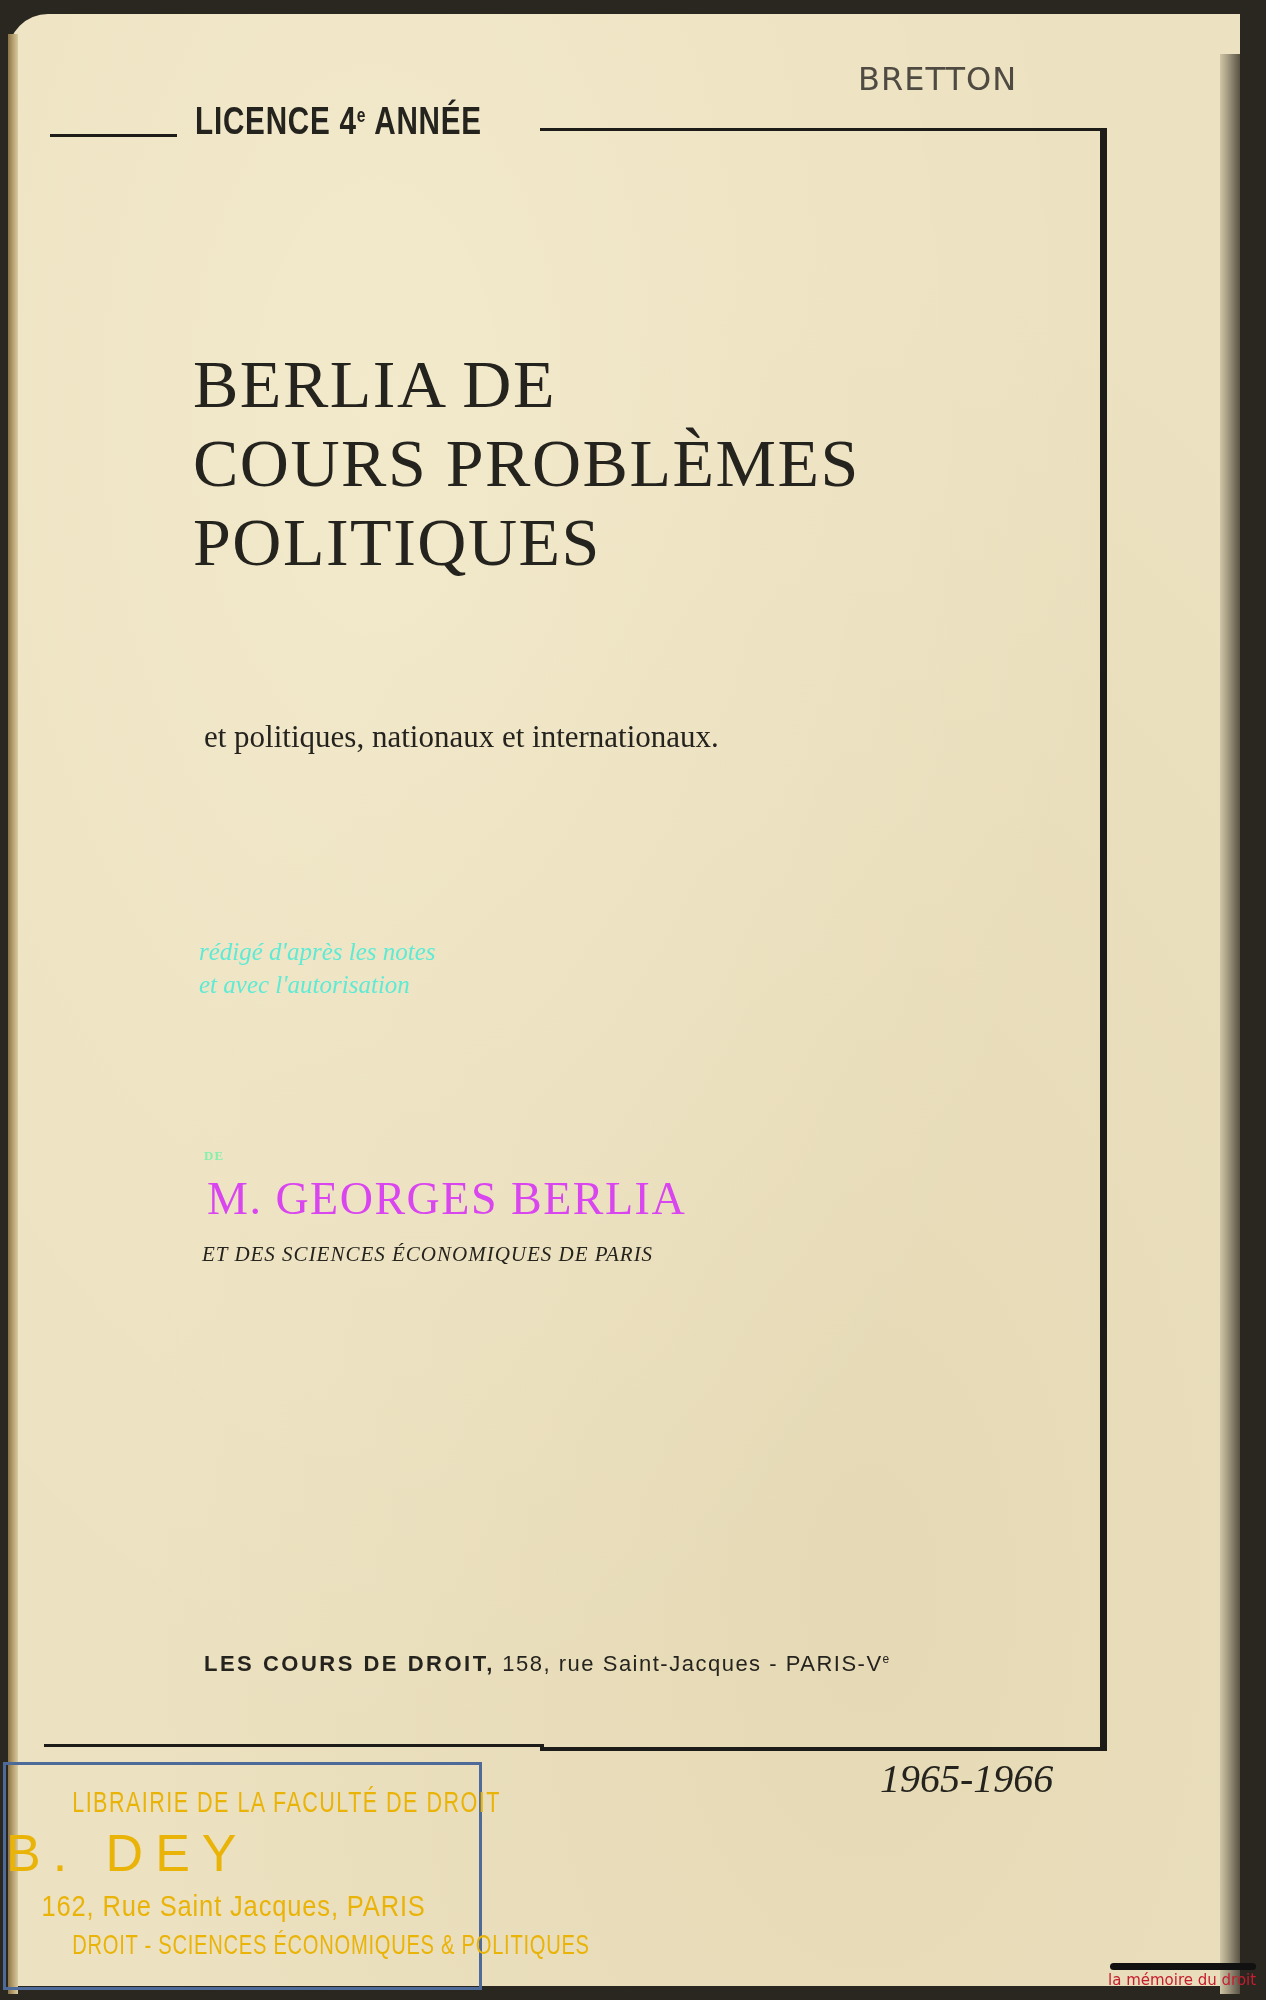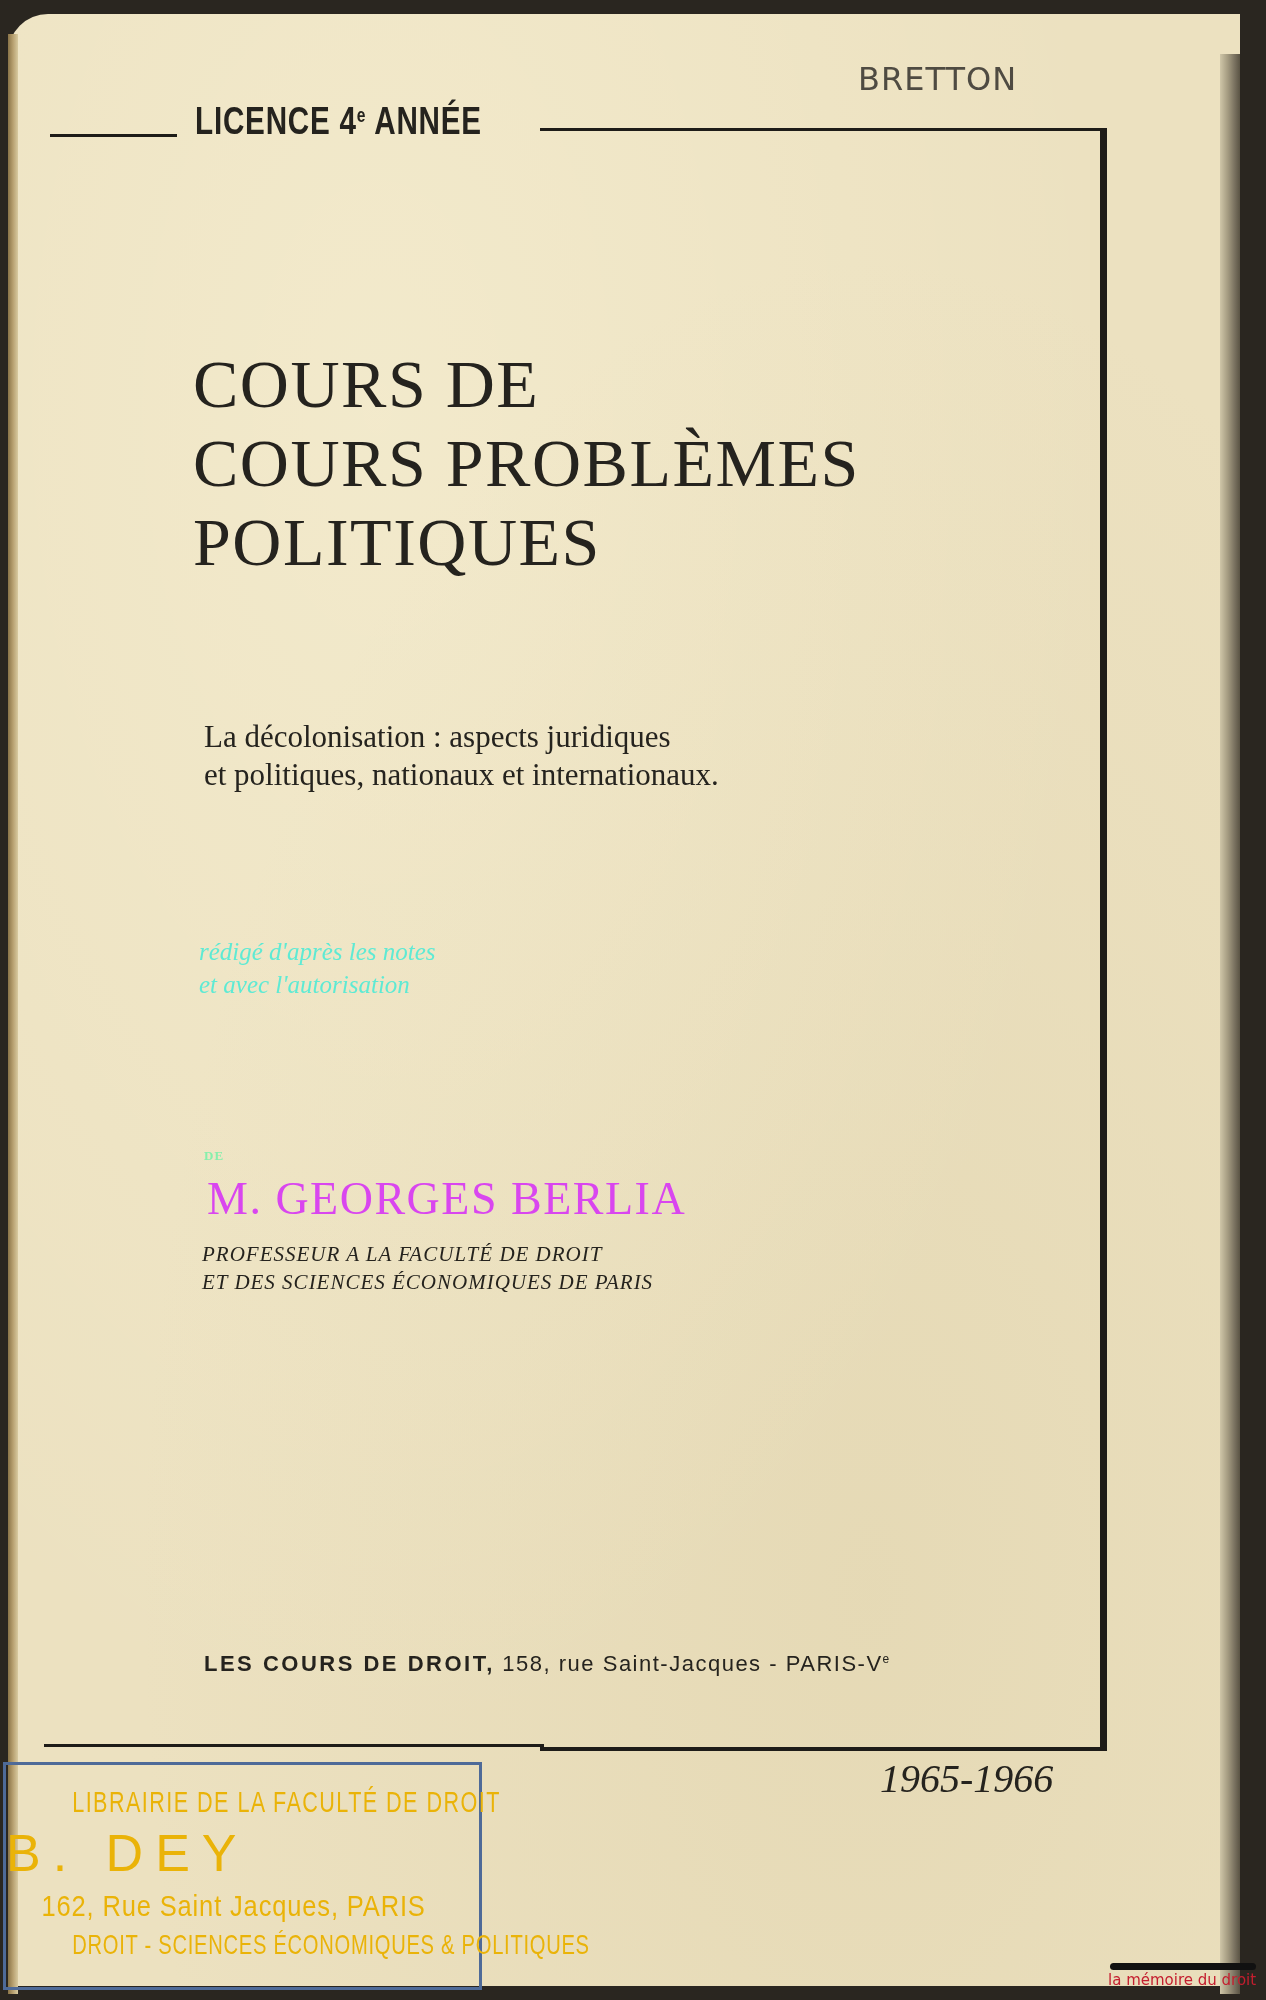--- a/index.html
+++ b/index.html
@@ -107,39 +107,37 @@
 </div>
 
 <div class="rule" style="left:50px; top:134px; width:127px; height:3px;"></div>
 <div class="licence"><span>LICENCE 4</span><sup>e</sup><span> ANNÉE</span></div>
 <div class="bretton">BRETTON</div>
 
 <div class="frame"></div>
 <div class="frame-bottom-left"></div>
 
 <div class="title">
-  <div>COURS DE</div>
+  <div>BERLIA DE</div>
   <div>COURS PROBLÈMES</div>
   <div>POLITIQUES</div>
 </div>
 
 <div class="subtitle">
-  <div>La décolonisation : aspects juridiques</div>
   <div>et politiques, nationaux et internationaux.</div>
 </div>
 
 <div class="redige">
   <div>rédigé d'après les notes</div>
   <div>et avec l'autorisation</div>
 </div>
 
 <div class="de-label">DE</div>
 <div class="author">M. GEORGES BERLIA</div>
 <div class="author-title">
-  <div>PROFESSEUR A LA FACULTÉ DE DROIT</div>
   <div>ET DES SCIENCES ÉCONOMIQUES DE PARIS</div>
 </div>
 
 <div class="publisher"><b>LES COURS DE DROIT,</b><span> 158, rue Saint-Jacques - PARIS-V</span><sup style="font-size:12px;">e</sup></div>
 
 <div class="year">1965-1966</div>
 
 <div class="stamp">
   <div class="l1">LIBRAIRIE DE LA FACULTÉ DE DROIT</div>
   <div class="l2">B. DEY</div>

